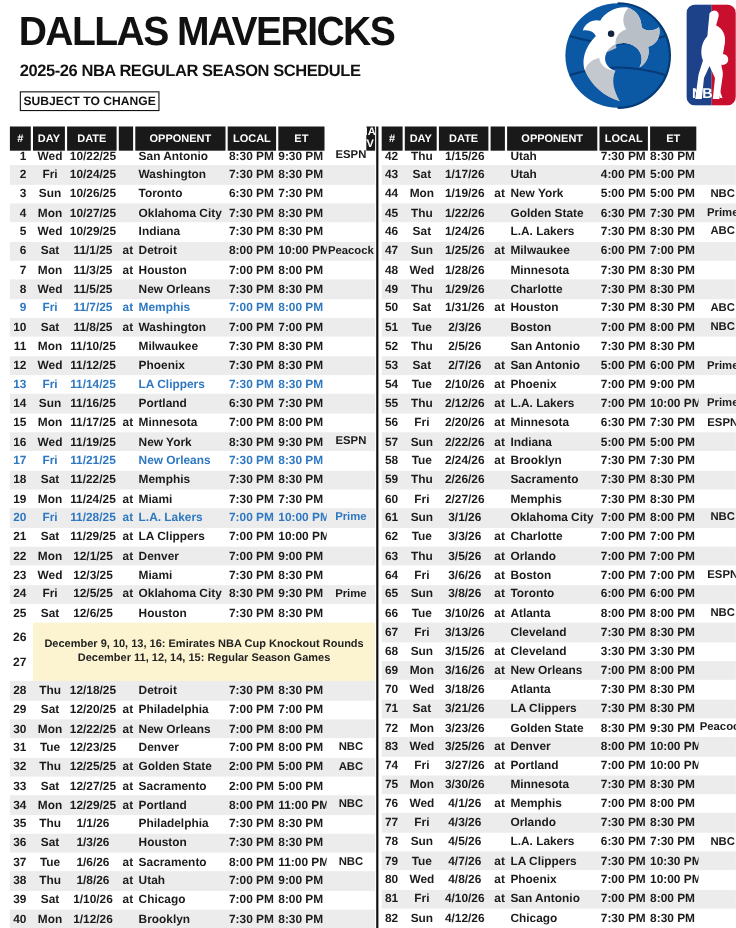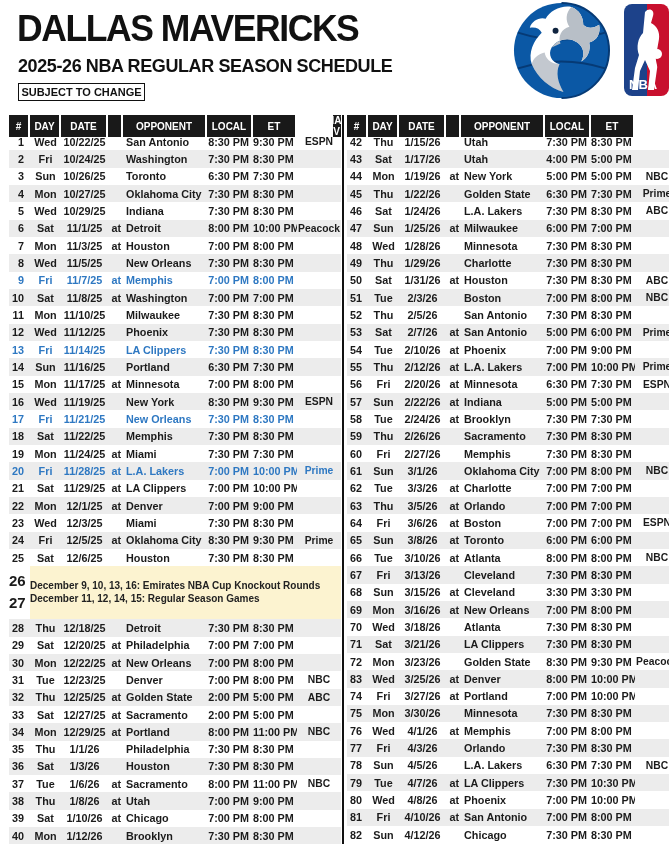--- a/index.html
+++ b/index.html
@@ -3,21 +3,21 @@
 <meta charset="utf-8">
 <style>
   * { margin:0; padding:0; box-sizing:border-box; }
   html,body { width:669px; height:844px; background:#fff; overflow:hidden;
     font-family:"Liberation Sans", sans-serif; position:relative; }
 
   
   .hdr { position:absolute; left:0; top:0; width:657px; height:115px; }
   .title { position:absolute; left:17px; top:8px; font-size:37px; font-weight:bold;
     letter-spacing:-1.5px; color:#111; transform:scaleX(.96); transform-origin:left; white-space:nowrap; }
-  .subtitle { position:absolute; left:18px; top:56px; font-size:18px; font-weight:bold;
+  .subtitle { position:absolute; left:18px; top:56px; font-size:15px; font-weight:bold;
     letter-spacing:-0.4px; color:#111; white-space:nowrap; }
   .statusboxes { position:absolute; left:18px; top:83px; display:flex; }
   .sbox { border:1.5px solid #111; height:18px; display:flex; align-items:center; justify-content:center;
     font-size:11px; font-weight:bold; color:#111; background:#fff; }
   .sbox.b1 { width:188px; border-right:none; }
   .sbox.b2 { width:127px; }
   .mavslogo { position:absolute; left:512px; top:1px; }
   .nbalogo { position:absolute; left:624px; top:4px; }
 
   
@@ -42,23 +42,23 @@
   .c-date { text-align:center; }
   .c-at { text-align:right; padding-right:2px; }
   .c-opp { text-align:left; padding-left:3px; }
   .c-local { text-align:right; padding-right:4px; }
   .c-et { text-align:right; padding-right:7px; }
   .c-tv { text-align:center; font-size:10.3px; }
 
   
   .noteblock { display:grid; grid-template-columns:21px 1fr; height:53px; background:#fff; }
   .note-nums { display:flex; flex-direction:column; justify-content:space-around; height:53px;
-    font-size:15px; font-weight:bold; color:#1b1b1b; text-align:right; padding:3px 6px 6px 0; }
+    font-size:11px; font-weight:bold; color:#1b1b1b; text-align:right; padding:3px 6px 6px 0; }
   .note-body { background:#fcf3d0; display:flex; flex-direction:column; justify-content:center;
-    text-align:left; gap:1px; padding:2px 0; }
+    text-align:center; gap:1px; padding:2px 0; }
   .note-line { font-size:10px; font-weight:bold; color:#222; line-height:1.25; }
   .note-line.blue { font-size:9.3px; color:#2e78c2; }
 </style>
 </head>
 <body>
 
 <div class="hdr">
   <div class="title">DALLAS MAVERICKS</div>
   <div class="subtitle">2025-26 NBA REGULAR SEASON SCHEDULE</div>
   <div class="statusboxes">

